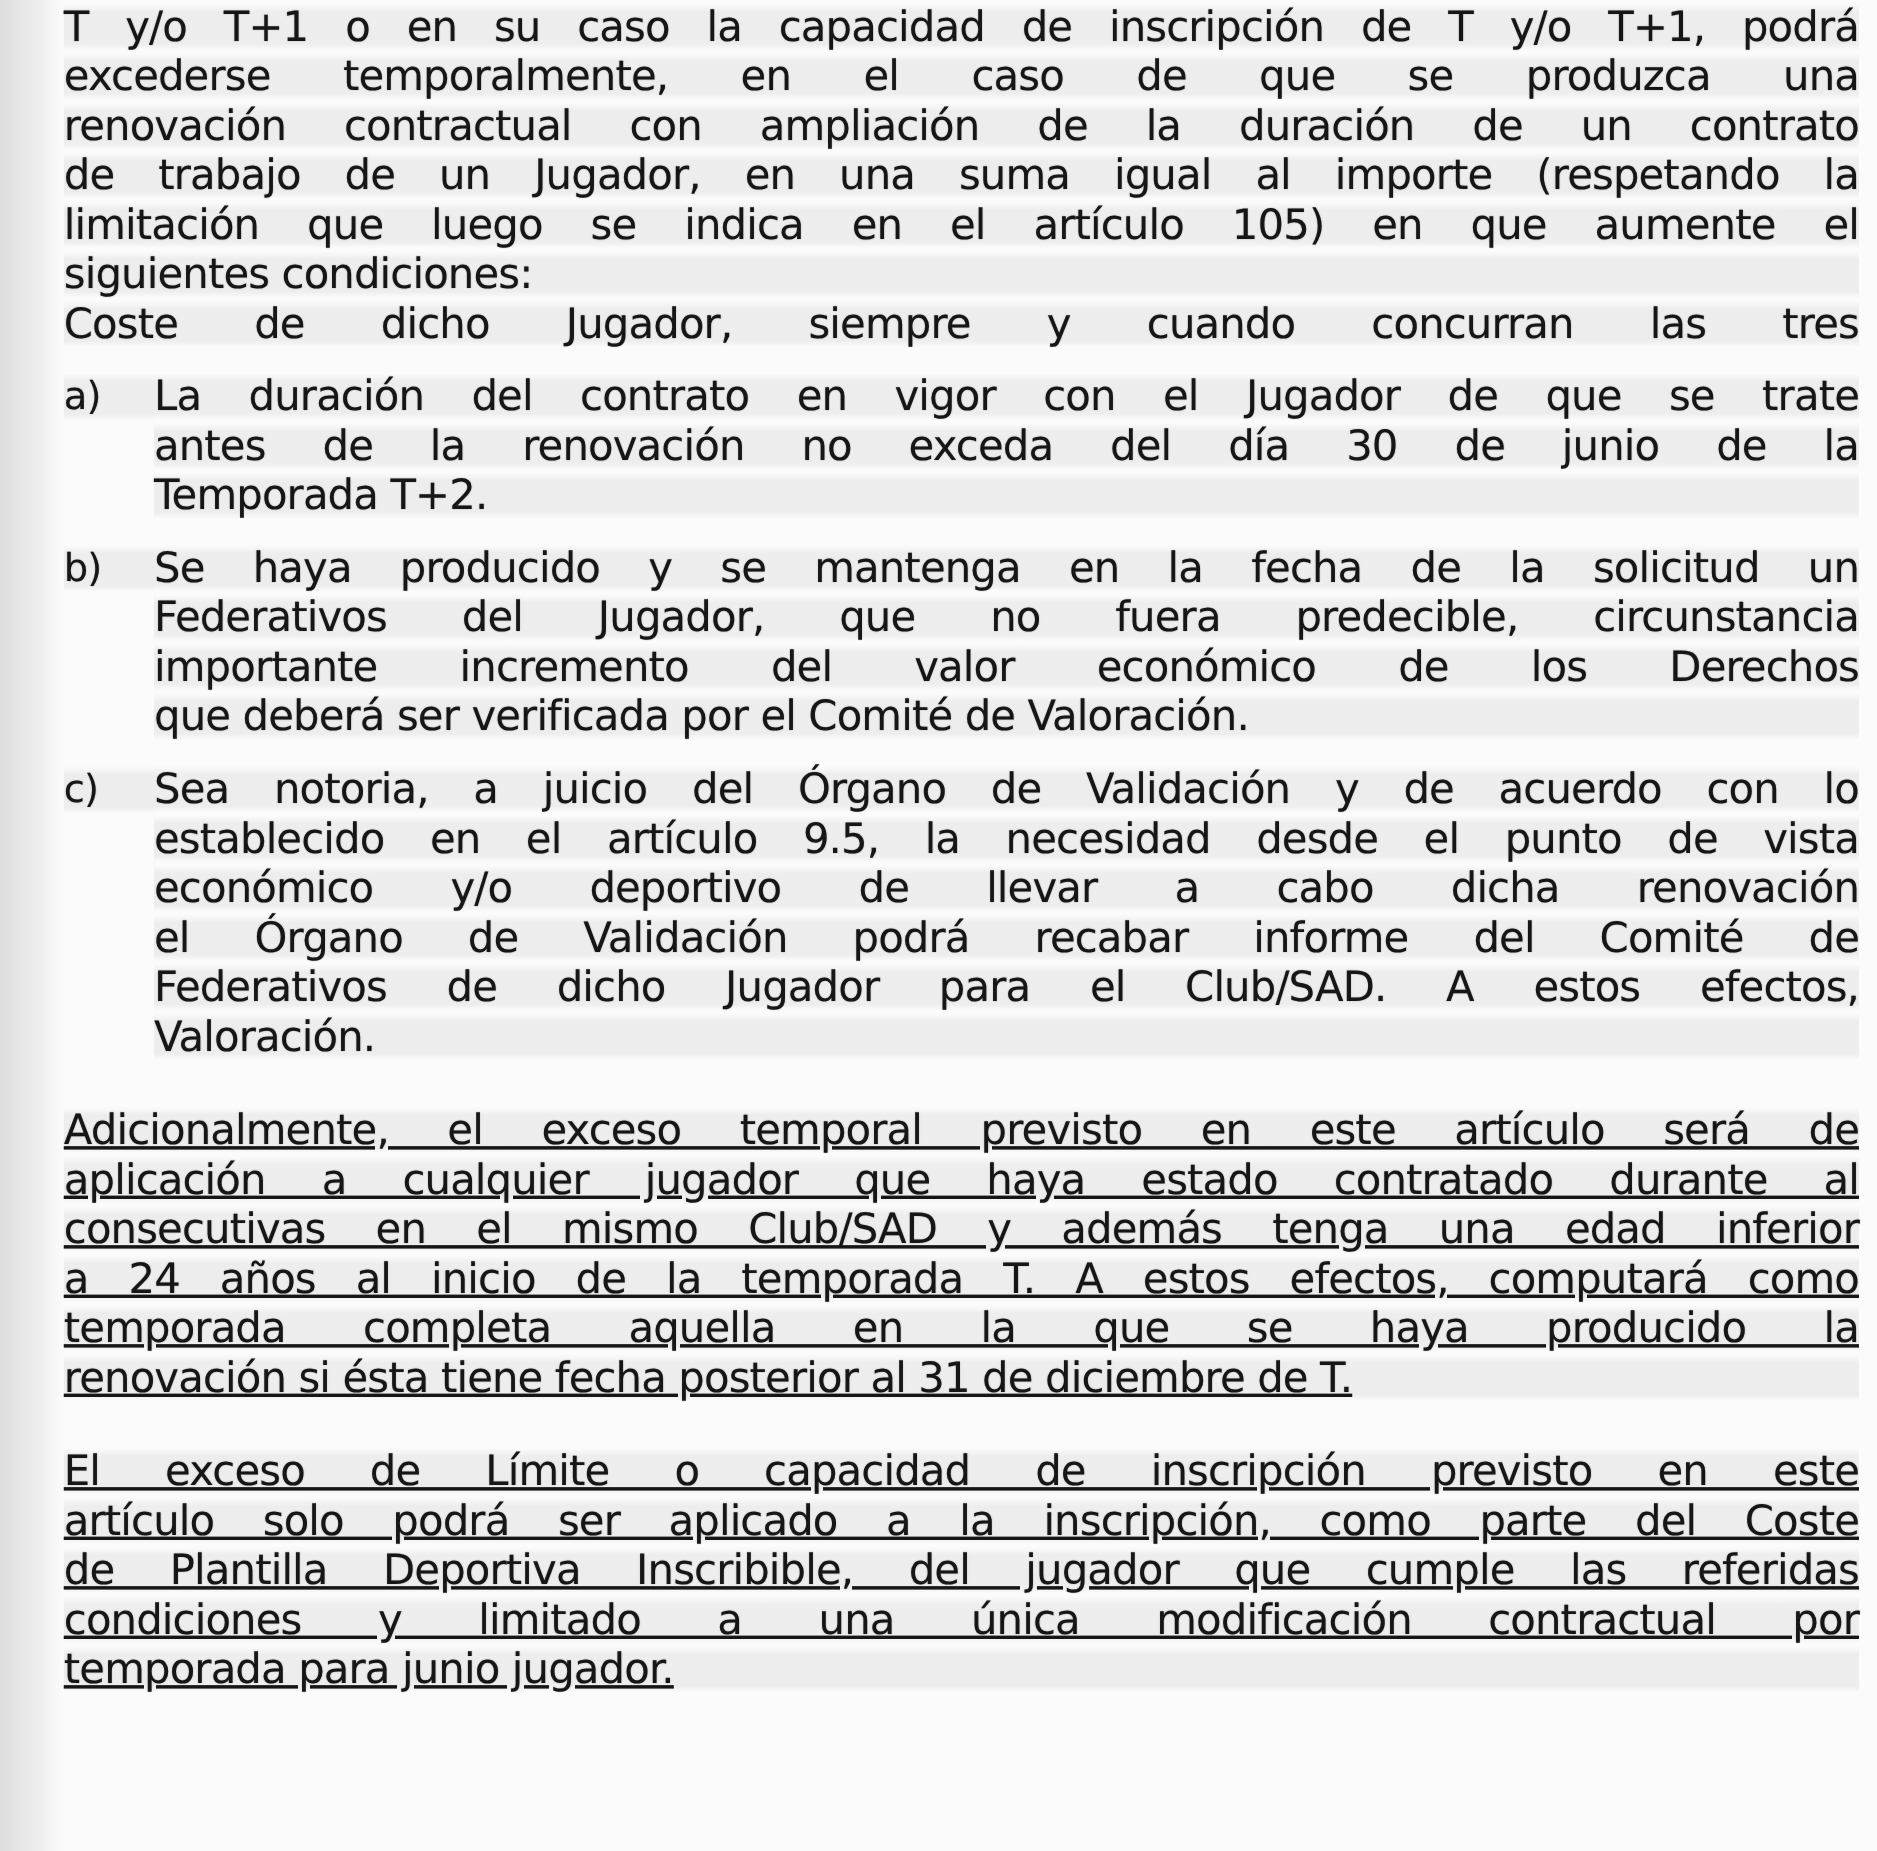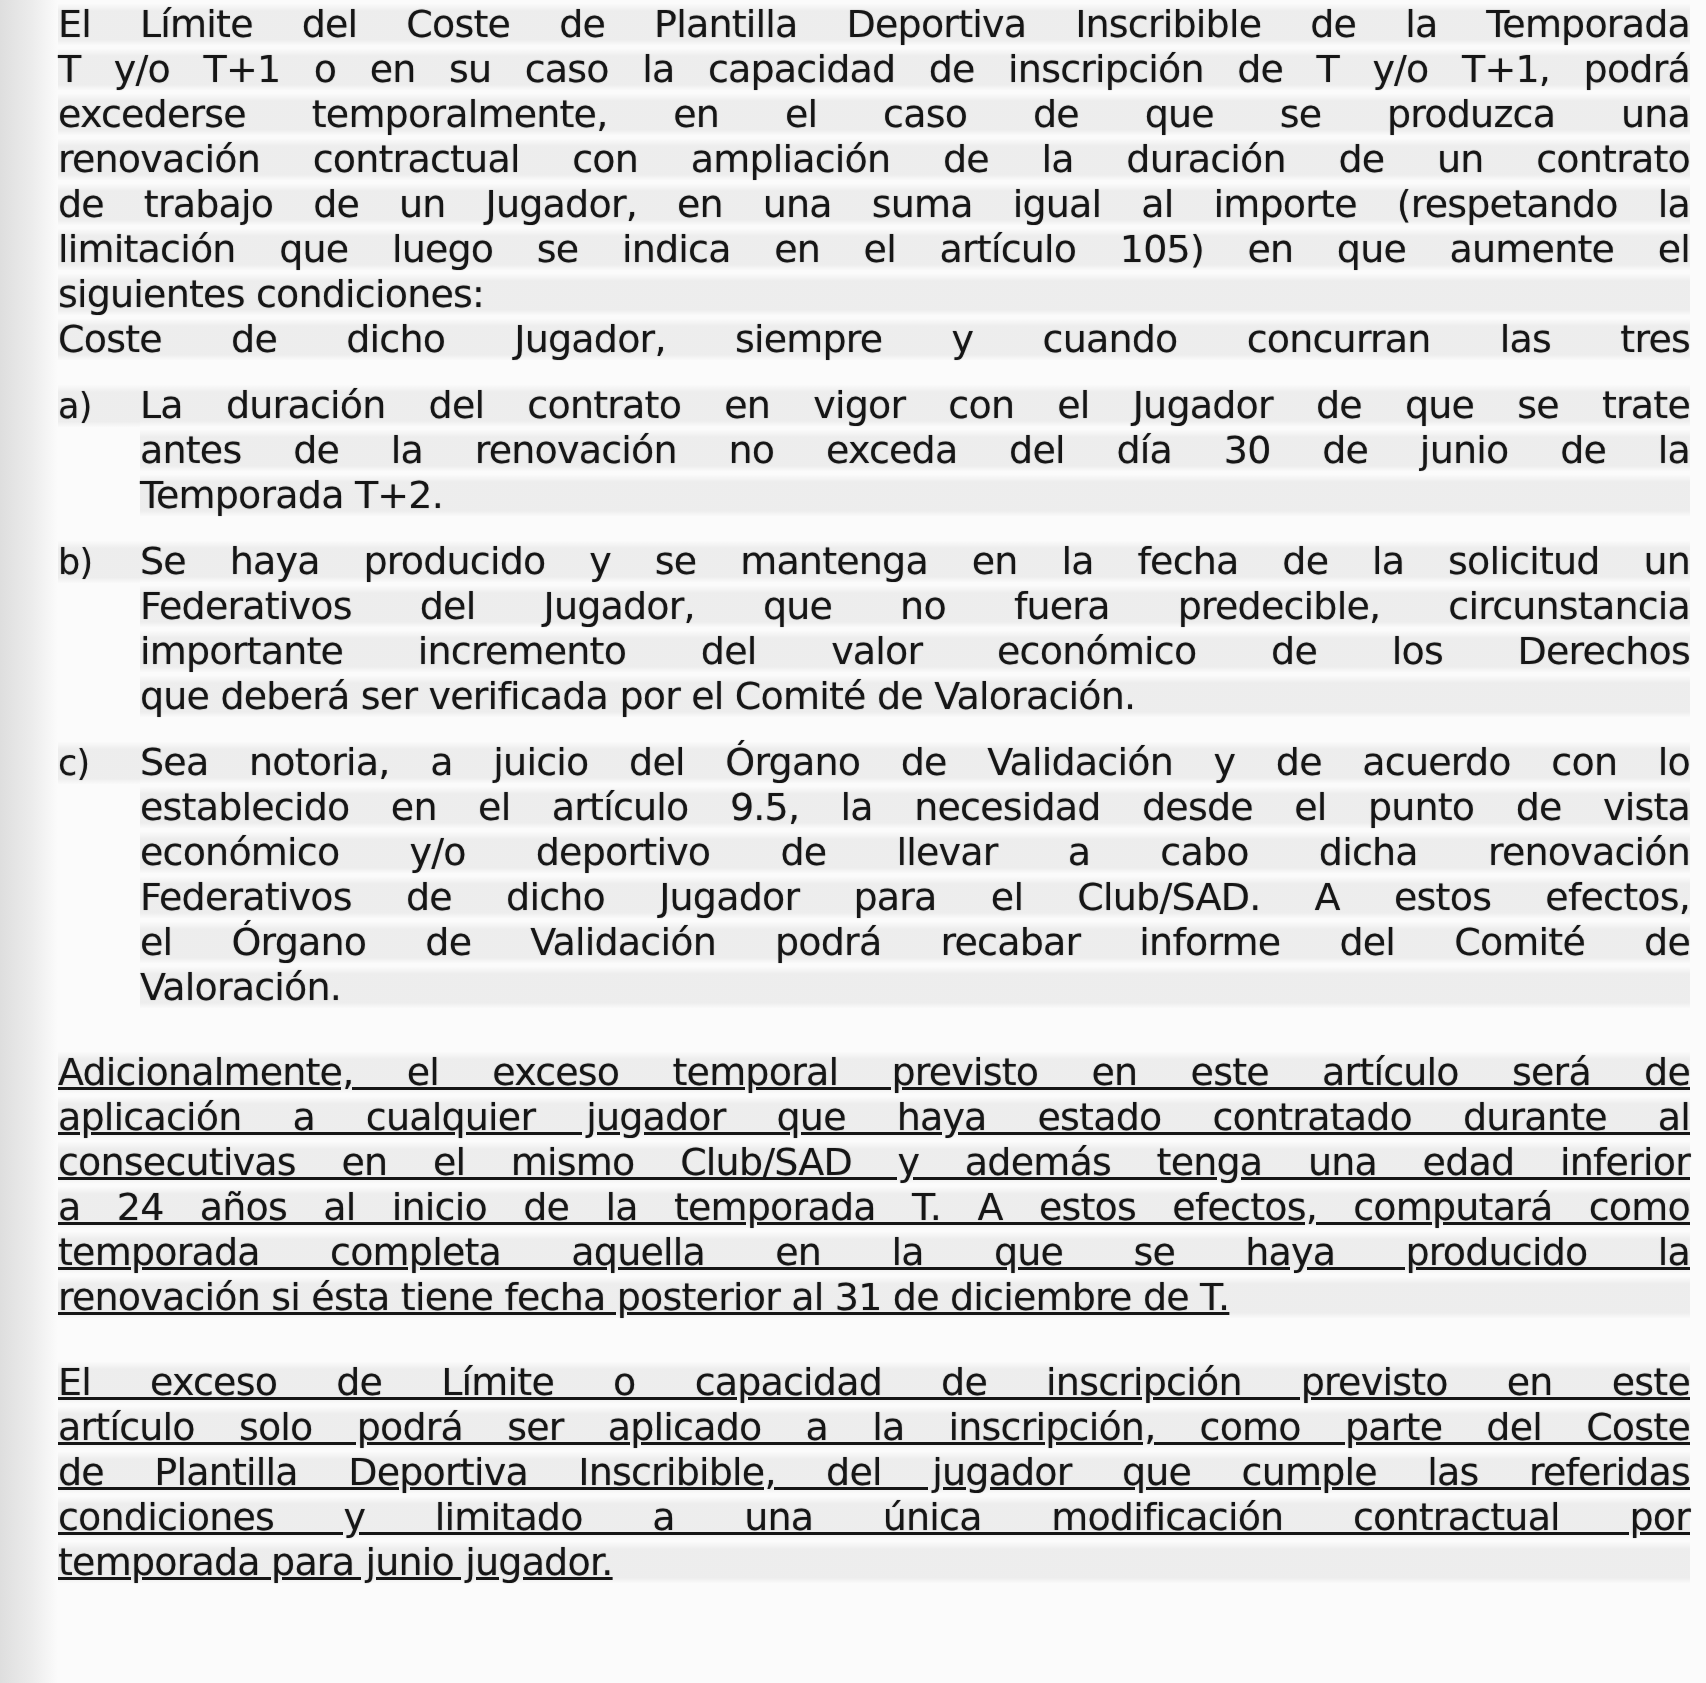--- a/index.html
+++ b/index.html
@@ -62,21 +62,20 @@
       rgba(255,255,255,0) 97%);
   }
 </style>
 </head>
 <body>
 
 <div class="left-edge-shade"></div>
 
 <main class="doc">
     <div class="para first">
-      <div class="line band">El Límite del Coste de Plantilla Deportiva Inscribible de la Temporada</div>
       <div class="line band">T y/o T+1 o en su caso la capacidad de inscripción de T y/o T+1, podrá</div>
       <div class="line band">excederse temporalmente, en el caso de que se produzca una</div>
       <div class="line band">renovación contractual con ampliación de la duración de un contrato</div>
       <div class="line band">de trabajo de un Jugador, en una suma igual al importe (respetando la</div>
       <div class="line band">limitación que luego se indica en el artículo 105) en que aumente el</div>
       <div class="line band last">siguientes condiciones:</div>
       <div class="line band">Coste de dicho Jugador, siempre y cuando concurran las tres</div>
     </div>
     <div class="list-item">
       <div class="marker band">a)</div>
@@ -94,22 +93,22 @@
         <div class="line band">importante incremento del valor económico de los Derechos</div>
         <div class="line band last">que deberá ser verificada por el Comité de Valoración.</div>
       </div>
     </div>
     <div class="list-item">
       <div class="marker band">c)</div>
       <div class="item-lines">
         <div class="line band">Sea notoria, a juicio del Órgano de Validación y de acuerdo con lo</div>
         <div class="line band">establecido en el artículo 9.5, la necesidad desde el punto de vista</div>
         <div class="line band">económico y/o deportivo de llevar a cabo dicha renovación</div>
+        <div class="line band">el Órgano de Validación podrá recabar informe del Comité de</div>
         <div class="line band">Federativos de dicho Jugador para el Club/SAD. A estos efectos,</div>
-        <div class="line band">el Órgano de Validación podrá recabar informe del Comité de</div>
         <div class="line band last">Valoración.</div>
       </div>
     </div>
     <div class="para gap-large">
       <div class="line band">Adicionalmente, el exceso temporal previsto en este artículo será de</div>
       <div class="line band">aplicación a cualquier jugador que haya estado contratado durante al</div>
       <div class="line band">consecutivas en el mismo Club/SAD y además tenga una edad inferior</div>
       <div class="line band">a 24 años al inicio de la temporada T. A estos efectos, computará como</div>
       <div class="line band">temporada completa aquella en la que se haya producido la</div>
       <div class="line band last">renovación si ésta tiene fecha posterior al 31 de diciembre de T.</div>

